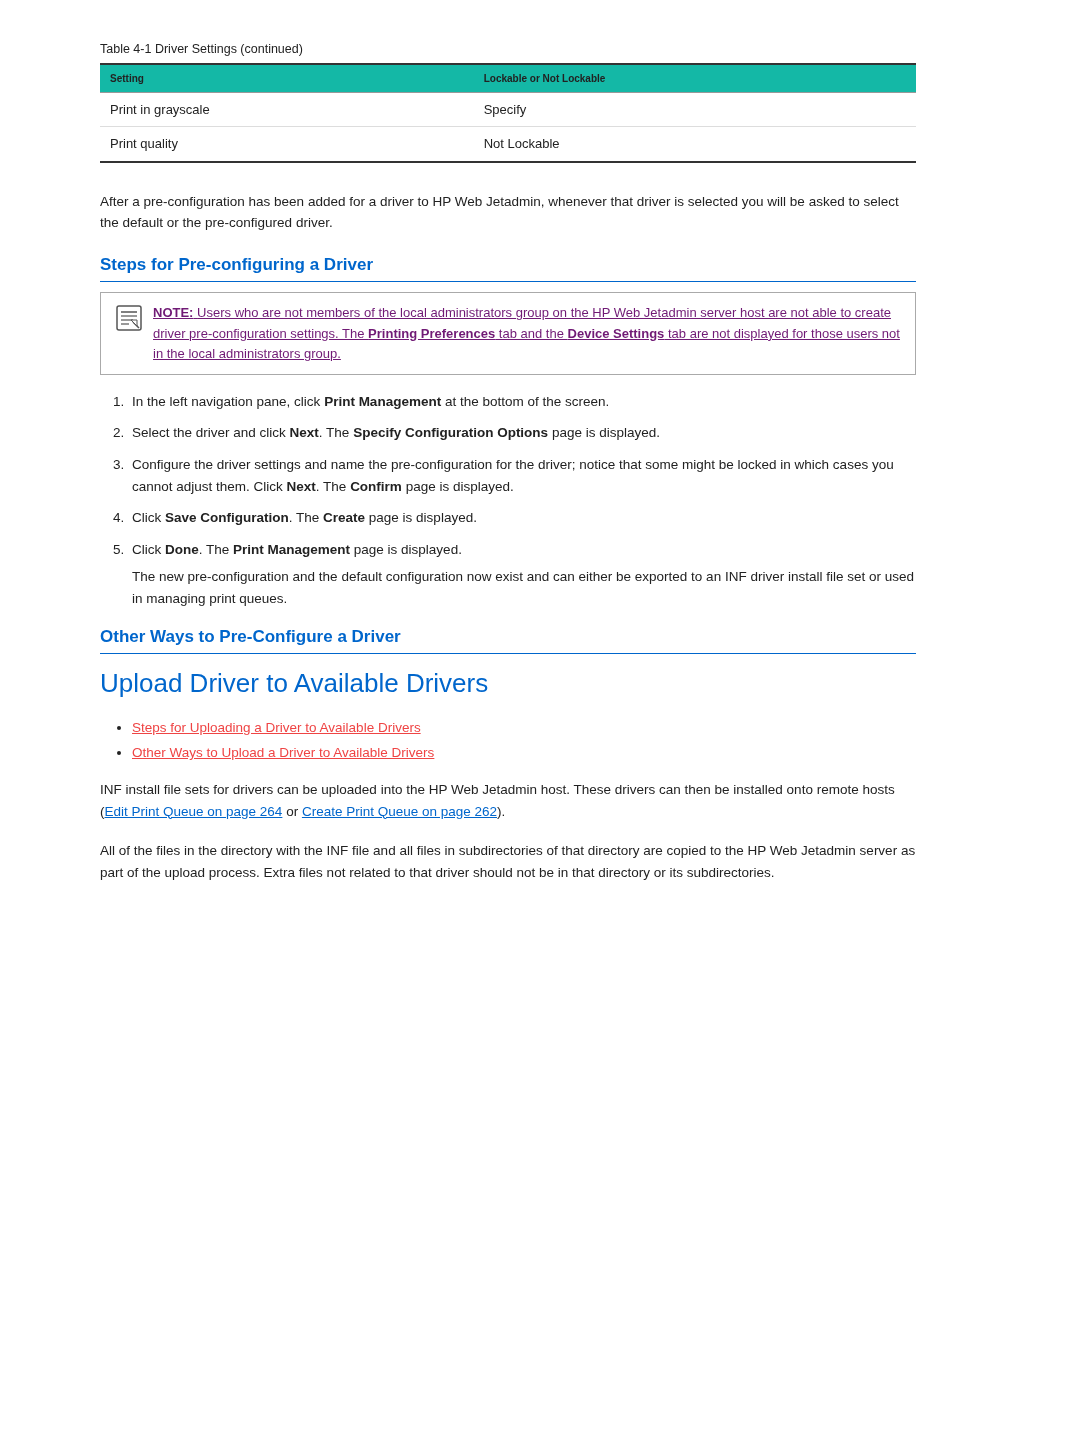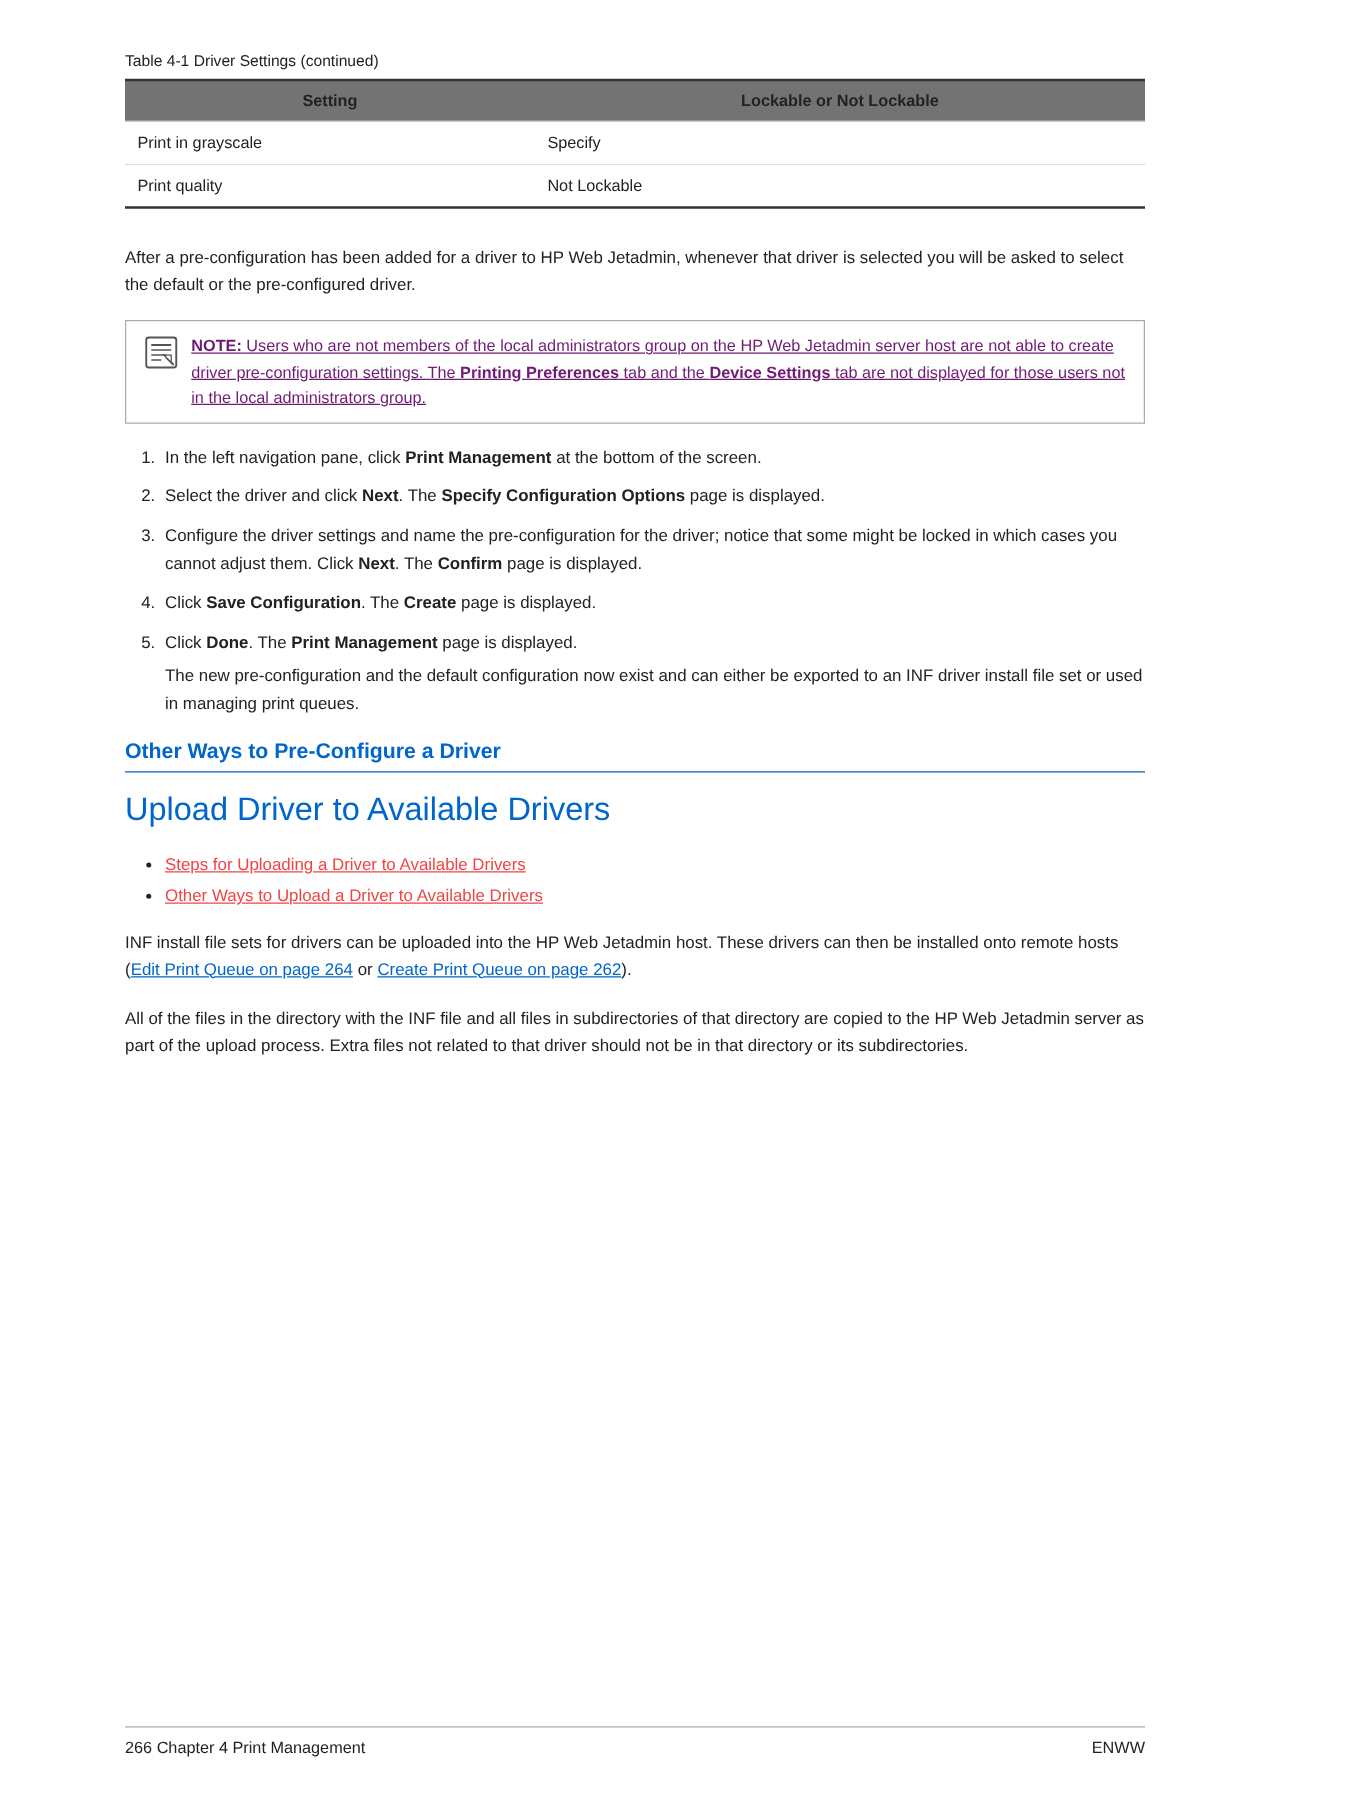--- a/index.html
+++ b/index.html
@@ -33,25 +33,25 @@
     table {
       width: 100%;
       border-collapse: collapse;
       border-top: 2px solid #333;
       border-bottom: 2px solid #333;
     }
     thead tr {
       border-bottom: 1px solid #999;
     }
     thead th {
-      text-align: center;
-      font-size: 13px;
+      text-align: left;
+      font-size: 10px;
       font-weight: bold;
       padding: 6px 10px;
-      background: #737373;
+      background: #14b8a6;
     }
     tbody tr {
       border-bottom: 1px solid #ddd;
     }
     tbody tr:last-child {
       border-bottom: none;
     }
     tbody td {
       padding: 7px 10px;
       font-size: 13px;
@@ -208,20 +208,21 @@
             <td>Print quality</td>
             <td>Not Lockable</td>
           </tr>
         </tbody>
     </table>
   </div>
 
   <p class="body-text">After a pre-configuration has been added for a driver to HP Web Jetadmin, whenever that driver is selected you will be asked to select the default or the pre-configured driver.</p>
 
   <div>
+    <h2 class="section-heading-small">Steps for Pre-configuring a Driver</h2>
 
     <div class="note-box">
       <div class="note-icon">
         <svg viewBox="0 0 28 28" xmlns="http://www.w3.org/2000/svg">
           <rect x="2" y="2" width="24" height="24" rx="2" fill="none" stroke="#555" stroke-width="1.5"></rect>
           <line x1="6" y1="8" x2="22" y2="8" stroke="#555" stroke-width="1.5"></line>
           <line x1="6" y1="12" x2="22" y2="12" stroke="#555" stroke-width="1.2"></line>
           <line x1="6" y1="16" x2="18" y2="16" stroke="#555" stroke-width="1.2"></line>
           <line x1="6" y1="20" x2="14" y2="20" stroke="#555" stroke-width="1.2"></line>
           <path d="M18 18 L24 24" stroke="#555" stroke-width="1.5"></path>
@@ -252,17 +253,13 @@
     <ul class="link-bullets">
       <li><a href="#">Steps for Uploading a Driver to Available Drivers</a></li>
       <li><a href="#">Other Ways to Upload a Driver to Available Drivers</a></li>
     </ul>
     <p class="body-text">
       <span>INF install file sets for drivers can be uploaded into the HP Web Jetadmin host. These drivers can then be installed onto remote hosts (</span><a href="#">Edit Print Queue on page 264</a><span> or </span><a href="#">Create Print Queue on page 262</a><span>).</span>
     </p>
     <p class="body-text">All of the files in the directory with the INF file and all files in subdirectories of that directory are copied to the HP Web Jetadmin server as part of the upload process. Extra files not related to that driver should not be in that directory or its subdirectories.</p>
   </div>
 
-  <div class="page-footer">
-    <span>266   Chapter 4   Print Management</span>
-    <span>ENWW</span>
-  </div>
 </div>
 
 </body></html>

